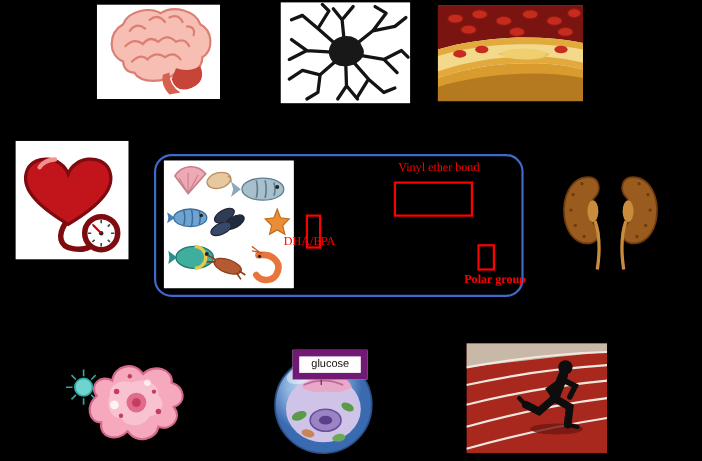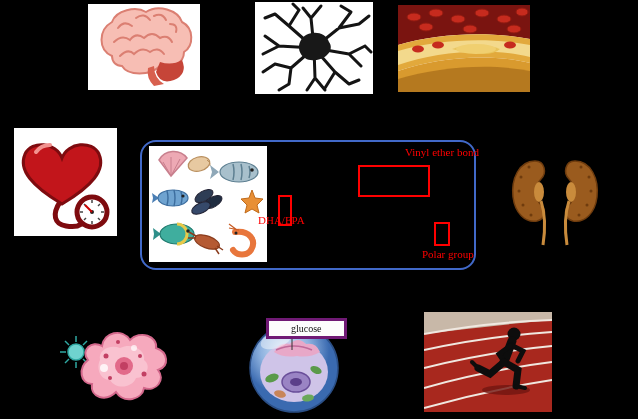--- a/index.html
+++ b/index.html
@@ -28,28 +28,28 @@
   #seafood-tile{position:absolute;left:7px;top:4px;width:118px;height:116px;background:#fff;}
   .red-rect{position:absolute;border:2px solid #ff0000;box-sizing:border-box;}
   #dha-rect{left:136px;top:53px;width:14px;height:31px;}
   #vinyl-rect{left:216px;top:23px;width:72px;height:32px;}
   #polar-rect{left:292px;top:80px;width:16px;height:24px;}
   .red-label{
     position:absolute;color:#ff0000;white-space:nowrap;
     font-family:"Liberation Serif",serif;font-size:11px;line-height:1.1;
   }
   #dha-label{left:116px;top:72px;}
-  #vinyl-label{left:220px;top:4px;margin-left:43px;}
-  #polar-label{left:280px;top:106px;}
+  #vinyl-label{left:220px;top:4px;}
+  #polar-label{left:280px;top:106px;font-weight:bold;}
 
   #glucose-label{
     position:absolute;left:28px;top:8px;
-    background:#fdfdfd;border:3px solid #701a75;color:#111;
-    font-family:Liberation Serif, serif;font-size:10px;
-    padding:1px 22px;line-height:1.3;
+    background:#fdfdfd;border:6px solid #701a75;color:#111;
+    font-family:Liberation Sans, sans-serif;font-size:10px;
+    padding:1px 11px;line-height:1.3;
   }
 </style>
 </head>
 <body>
 
 <div id="brain-tile" class="tile">
   <svg viewBox="0 0 112 86" preserveAspectRatio="none">
     <rect width="112" height="86" fill="#ffffff"></rect>
     <path d="M24,52 C10,46 10,26 24,18 C28,6 48,2 58,8 C70,0 90,6 94,18 C106,24 106,42 96,48 C96,60 82,66 72,62 C62,72 40,72 34,62 C28,62 24,58 24,52 Z" fill="#f7beb4" stroke="#db7f72" stroke-width="2"></path>
     <g fill="none" stroke="#db7f72" stroke-width="2" stroke-linecap="round">

